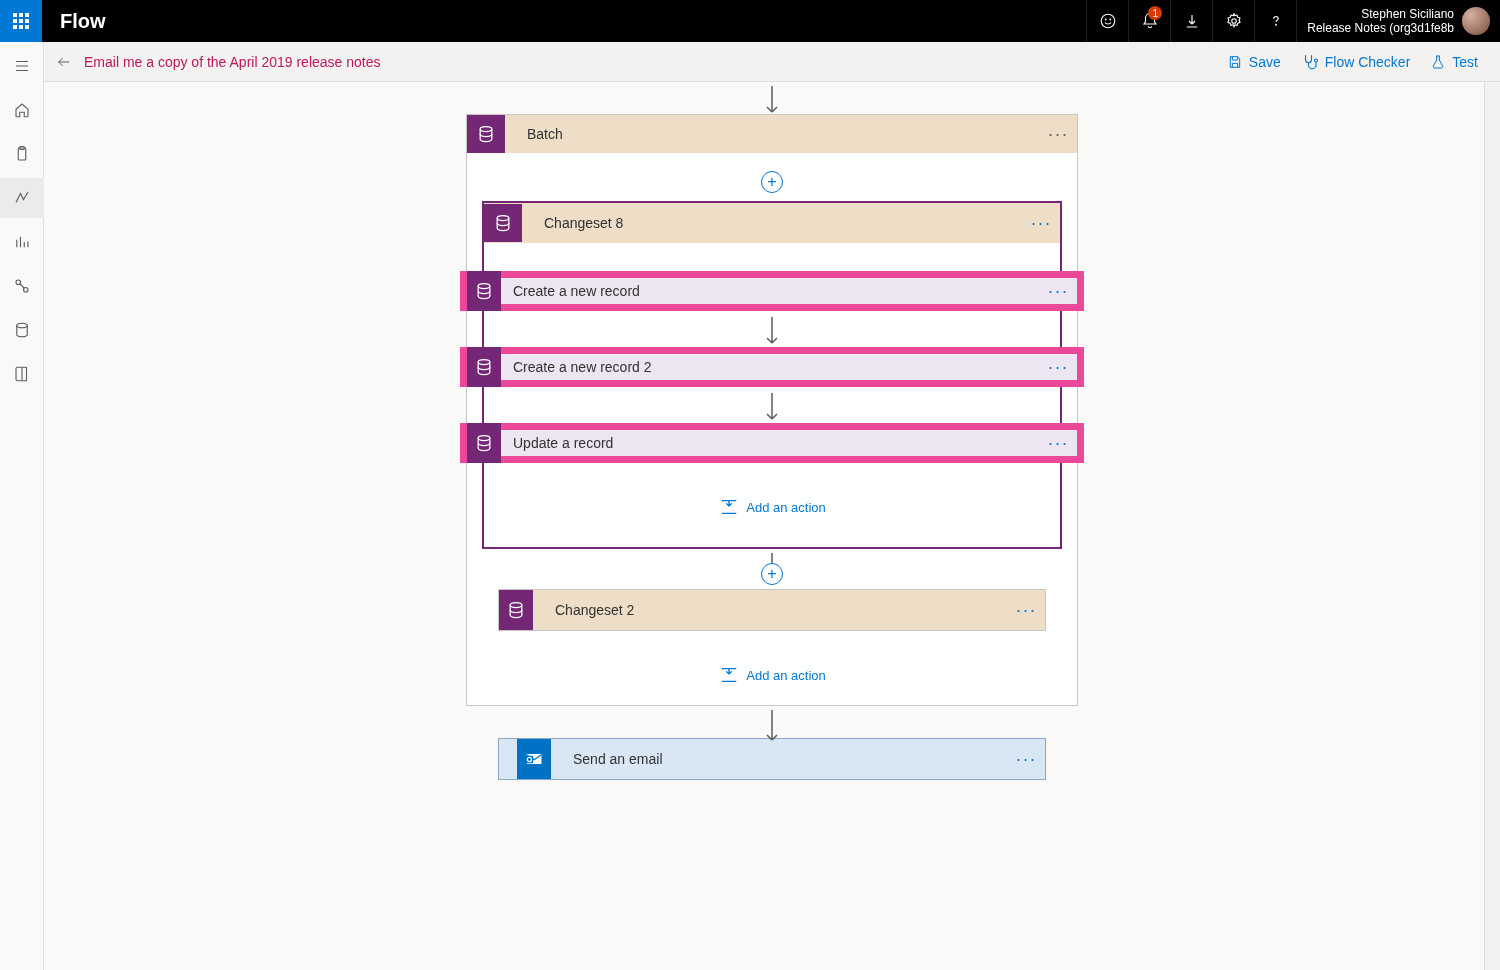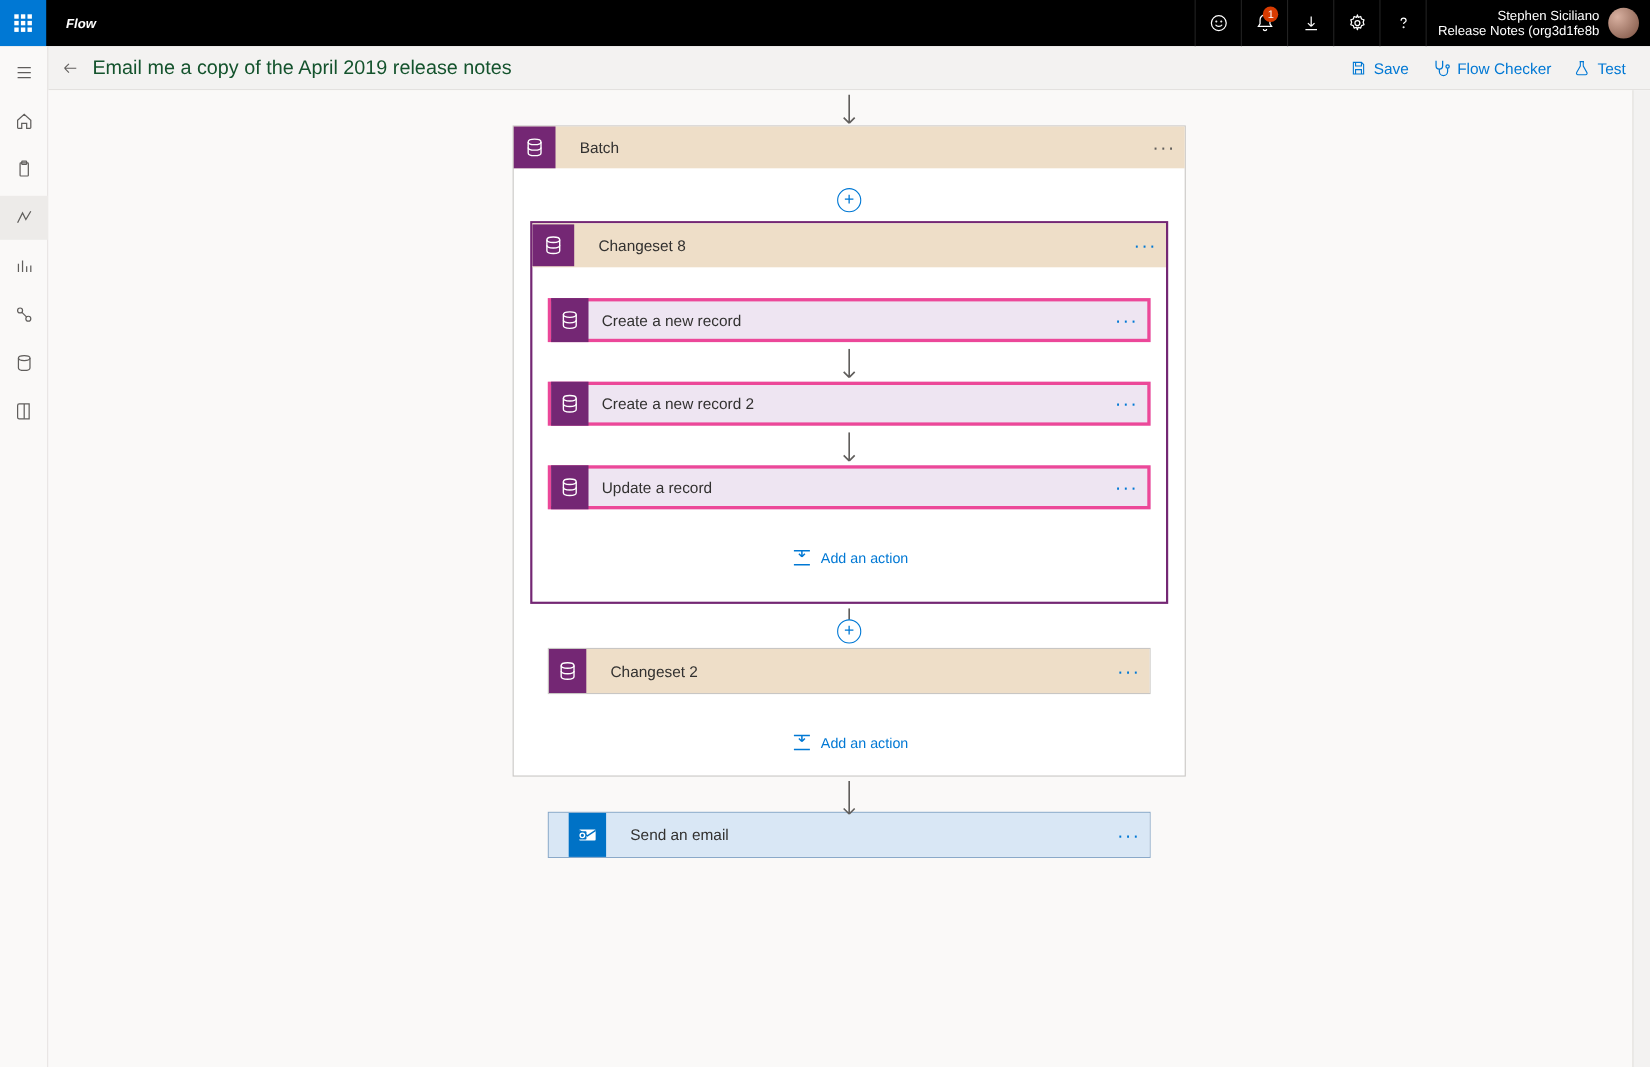--- a/index.html
+++ b/index.html
@@ -3,33 +3,33 @@
 <meta charset="utf-8">
 <style>
 * { box-sizing: border-box; margin: 0; padding: 0; }
 body { font-family: "Segoe UI", -apple-system, sans-serif; font-size: 14px; color: #323130; background: #faf9f8; width: 1500px; height: 970px; overflow: hidden; }
 
 
 .topbar { height: 42px; background: #000; display: flex; align-items: stretch; color: #fff; }
 .waffle { width: 42px; background: #0078d4; display: flex; align-items: center; justify-content: center; cursor: pointer; }
 .waffle-grid { display: grid; grid-template-columns: repeat(3,4px); grid-template-rows: repeat(3,4px); gap: 2px; }
 .waffle-grid span { background: #fff; width: 4px; height: 4px; }
-.brand { padding: 0 18px; display: flex; align-items: center; font-size: 12px; font-weight: 600; font-style: italic; }
+.brand { padding: 0 18px; display: flex; align-items: center; font-size: 20px; font-weight: 600; }
 .topbar-spacer { flex: 1; }
 .topbar-btn { width: 42px; display: flex; align-items: center; justify-content: center; cursor: pointer; border-left: 1px solid #222; position: relative; }
 .topbar-btn svg { stroke: #fff; fill: none; }
 .badge { position: absolute; top: 6px; right: 8px; background: #d83b01; color: #fff; border-radius: 8px; font-size: 10px; min-width: 14px; height: 14px; display: flex; align-items: center; justify-content: center; padding: 0 3px; }
 .user-block { display: flex; align-items: center; padding: 0 10px; gap: 8px; border-left: 1px solid #222; }
 .user-text { text-align: right; font-size: 12px; line-height: 1.2; }
 .avatar { width: 28px; height: 28px; border-radius: 50%; background: radial-gradient(circle at 30% 30%, #d8b0a0, #7a5040); }
 
 
 .subheader { height: 40px; background: #f3f2f1; border-bottom: 1px solid #e1dfdd; display: flex; align-items: center; padding-right: 12px; margin-left: 44px; }
 .back-btn { width: 40px; height: 40px; display: flex; align-items: center; justify-content: center; cursor: pointer; }
-.flow-title { font-size: 18px; color: #14532d; }
+.flow-title { font-size: 14px; color: #be185d; }
 .subheader-spacer { flex: 1; }
 .sh-btn { display: flex; align-items: center; gap: 6px; padding: 0 10px; height: 40px; cursor: pointer; color: #0078d4; font-size: 14px; }
 .sh-btn svg { stroke: #0078d4; fill: none; }
 
 
 .left-rail { position: absolute; top: 42px; left: 0; bottom: 0; width: 44px; background: #faf9f8; border-right: 1px solid #e1dfdd; display: flex; flex-direction: column; align-items: center; padding-top: 4px; gap: 4px; }
 .rail-btn { width: 44px; height: 40px; display: flex; align-items: center; justify-content: center; cursor: pointer; }
 .rail-btn svg { stroke: #605e5c; fill: none; }
 .rail-btn.active { background: #edebe9; }
 
@@ -51,21 +51,21 @@
 .batch-head { background: #eedec8; height: 38px; display: flex; align-items: center; }
 .batch-icon-bg { background: #742774; }
 .batch-body { padding: 10px 14px 20px; display: flex; flex-direction: column; align-items: center; }
 
 
 .changeset-card { width: 580px; border: 2px solid #742774; background: #fff; }
 .changeset-head { background: #eedec8; height: 40px; display: flex; align-items: center; }
 .changeset-body { padding: 28px 16px 30px; display: flex; flex-direction: column; align-items: center; }
 
 
-.action-row { width: 548px; height: 40px; border: 3px solid #ec4899; background: #eee5f2; display: flex; align-items: center; }
+.action-row { width: 624px; height: 40px; border: 7px solid #ec4899; background: #eee5f2; display: flex; align-items: center; }
 .action-icon-bg { background: #742774; width: 34px; height: 40px; display: flex; align-items: center; justify-content: center; }
 .action-title { flex: 1; padding-left: 12px; font-size: 14px; }
 .action-ellipsis { width: 38px; text-align: center; color: #0078d4; cursor: pointer; font-size: 18px; letter-spacing: 1px; }
 
 .inner-arrow { margin: 6px 0; }
 
 .add-action-link { display: flex; align-items: center; gap: 6px; color: #0078d4; font-size: 13px; cursor: pointer; margin-top: 34px; }
 .add-action-link.sm-top { margin-top: 34px; }
 .add-action-glyph { width: 22px; height: 20px; position: relative; }
 .add-action-glyph svg { stroke: #0078d4; fill: none; }

